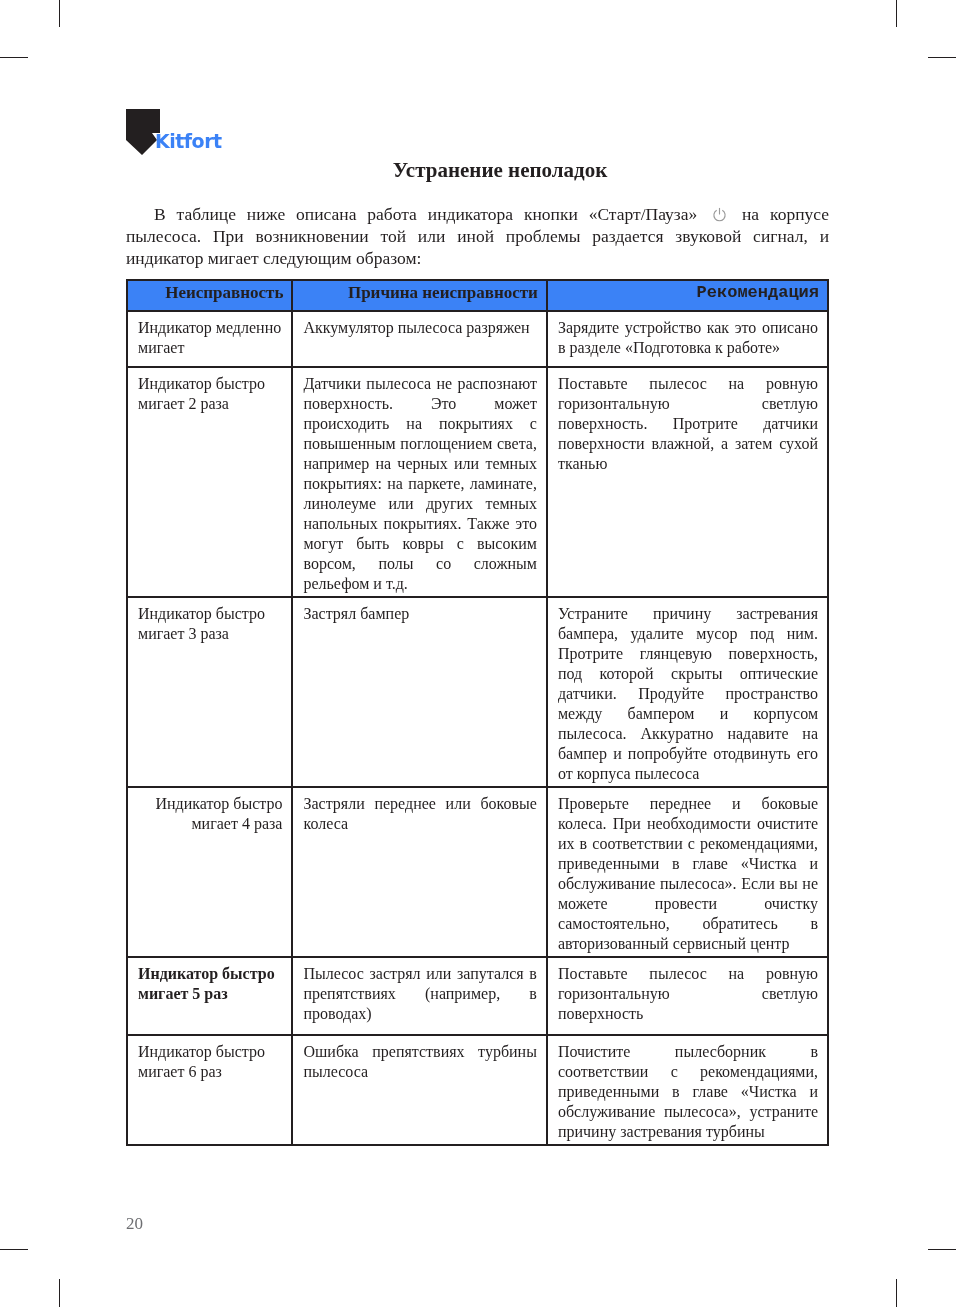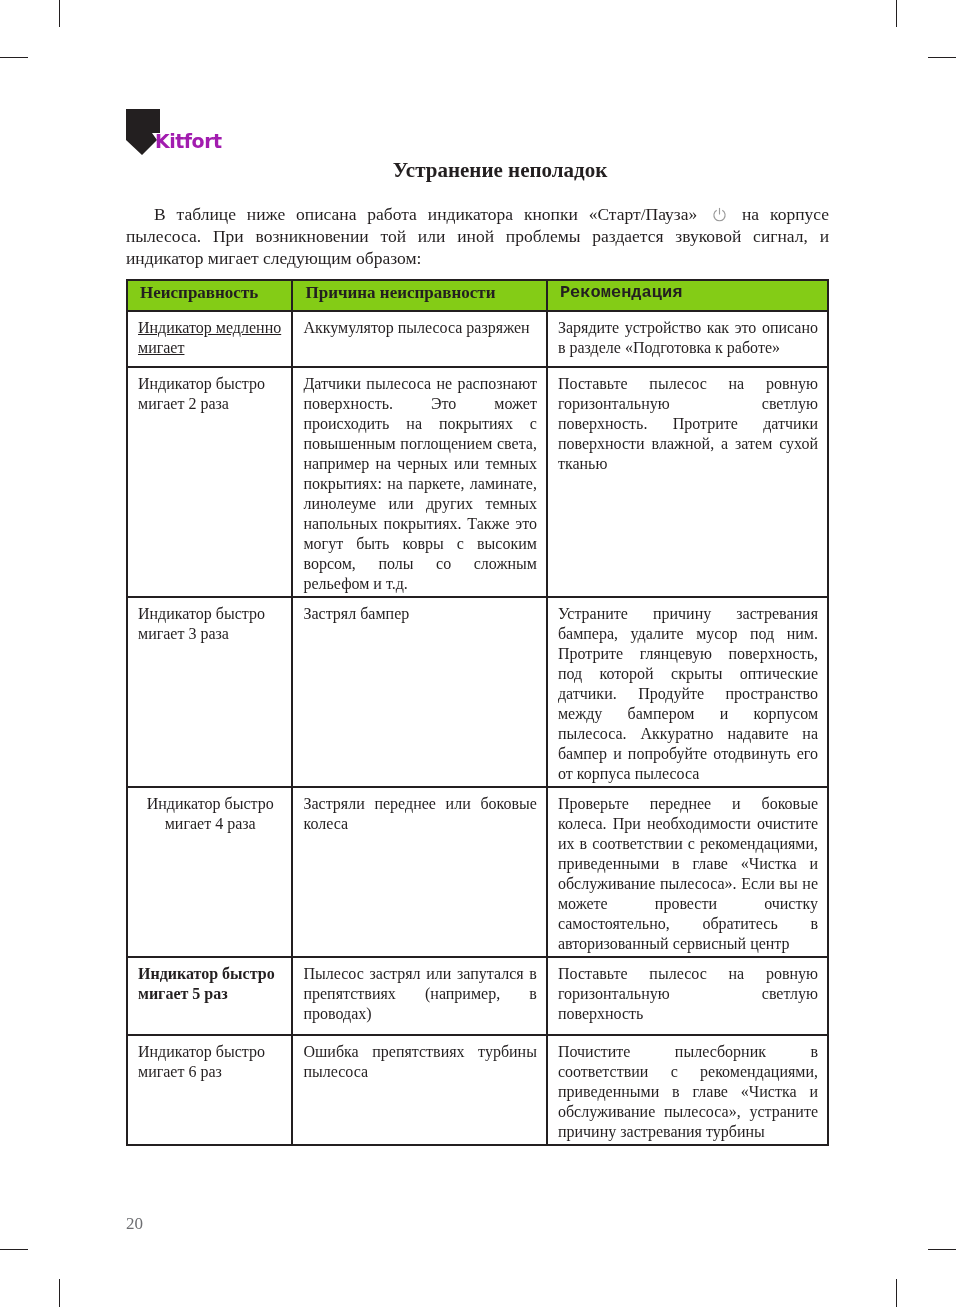--- a/index.html
+++ b/index.html
@@ -1,30 +1,30 @@
 <!DOCTYPE html>
 <html><head>
 <meta charset="utf-8">
 <style>
   html, body { margin:0; padding:0; background:#ffffff; }
   body { width:956px; height:1307px; position:relative; overflow:hidden;
          font-family:"Liberation Serif","DejaVu Serif",serif; color:#231f20; }
   .crop { position:absolute; background:#231f20; }
   .logo { position:absolute; left:126px; top:109px; width:95px; height:48px; }
   .logo-text { position:absolute; left:29px; top:21px; font-family:"DejaVu Sans","Liberation Sans",sans-serif;
-               font-weight:bold; font-size:19px; letter-spacing:-0.5px; color:#a21caf; line-height:22px; }
+               font-weight:bold; font-size:19px; letter-spacing:-0.5px; color:#3b82f6; line-height:22px; }
   .title { position:absolute; left:0; width:956px; top:157px; text-align:center; padding-left:44px; box-sizing:border-box;
            font-weight:bold; font-size:21px; line-height:26px; }
   .intro { position:absolute; left:126px; top:203px; width:703px; font-size:17.5px; line-height:22px;
            text-align:justify; text-indent:28px; }
   .pwr { display:inline-block; width:15px; height:15px; vertical-align:-2px; margin:0 4px; }
   table.t { position:absolute; left:126px; top:279px; width:703px; border-collapse:collapse;
             font-size:16px; line-height:20px; }
   table.t th, table.t td { border:2px solid #231f20; vertical-align:top; }
-  table.t th { background:#84cc16; font-weight:bold; font-size:17px; height:27px; padding:2px 8px 0 12px; text-align:left; }
+  table.t th { background:#3b82f6; font-weight:bold; font-size:17px; height:27px; padding:2px 8px 0 12px; text-align:right; }
   table.t td { padding:6px 9px 2px 10px; text-align:justify; }
   .c1 { width:144px; } .c2 { width:235px; } .c3 { width:262px;font-family:Liberation Mono, monospace; }
   .pagenum { position:absolute; left:126px; top:1214px; font-size:17px; color:#6d6e71; }
 </style>
 </head>
 <body>
 
 <div class="crop" style="left:59px;top:0;width:1px;height:27px;"></div>
 <div class="crop" style="left:896px;top:0;width:1px;height:27px;"></div>
 <div class="crop" style="left:0;top:57px;width:28px;height:1px;"></div>
@@ -55,36 +55,36 @@
 <table class="t">
   <thead>
     <tr>
       <th class="c1">Неисправность</th>
       <th class="c2">Причина неисправности</th>
       <th class="c3">Рекомендация</th>
     </tr>
   </thead>
   <tbody>
     <tr style="height:56px;">
-      <td style="text-align:left;text-decoration:underline;">Индикатор медленно мигает</td>
+      <td style="text-align:left;">Индикатор медленно мигает</td>
       <td>Аккумулятор пылесоса разряжен</td>
       <td>Зарядите устройство как это описано в разделе «Подготовка к работе»</td>
     </tr>
     <tr style="height:228px;margin-top:23px;">
       <td style="text-align:left;">Индикатор быстро мигает 2 раза</td>
       <td>Датчики пылесоса не распознают поверхность. Это может происходить на покрытиях с повышенным поглощением света, например на черных или темных покрытиях: на паркете, ламинате, линолеуме или других темных напольных покрытиях. Также это могут быть ковры с высоким ворсом, полы со сложным рельефом и т.д.</td>
       <td>Поставьте пылесос на ровную горизонтальную светлую поверхность. Протрите датчики поверхности влажной, а затем сухой тканью</td>
     </tr>
     <tr style="height:188px;margin-left:10px;">
       <td style="text-align:left;">Индикатор быстро мигает 3 раза</td>
       <td>Застрял бампер</td>
       <td>Устраните причину застревания бампера, удалите мусор под ним. Протрите глянцевую поверхность, под которой скрыты оптические датчики. Продуйте пространство между бампером и корпусом пылесоса. Аккуратно надавите на бампер и попробуйте отодвинуть его от корпуса пылесоса</td>
     </tr>
     <tr style="height:168px;">
-      <td style="text-align:center;">Индикатор быстро мигает 4 раза</td>
+      <td style="text-align:right;">Индикатор быстро мигает 4 раза</td>
       <td>Застряли переднее или боковые колеса</td>
       <td>Проверьте переднее и боковые колеса. При необходимости очистите их в соответствии с рекомендациями, приведенными в главе «Чистка и обслуживание пылесоса». Если вы не можете провести очистку самостоятельно, обратитесь в авторизованный сервисный центр</td>
     </tr>
     <tr style="height:78px;">
       <td style="text-align:left;font-weight:bold;">Индикатор быстро мигает 5 раз</td>
       <td>Пылесос застрял или запутался в препятствиях (например, в проводах)</td>
       <td>Поставьте пылесос на ровную горизонтальную светлую поверхность</td>
     </tr>
     <tr style="height:110px;border-radius:32px;">
       <td style="text-align:left;">Индикатор быстро мигает 6 раз</td>

